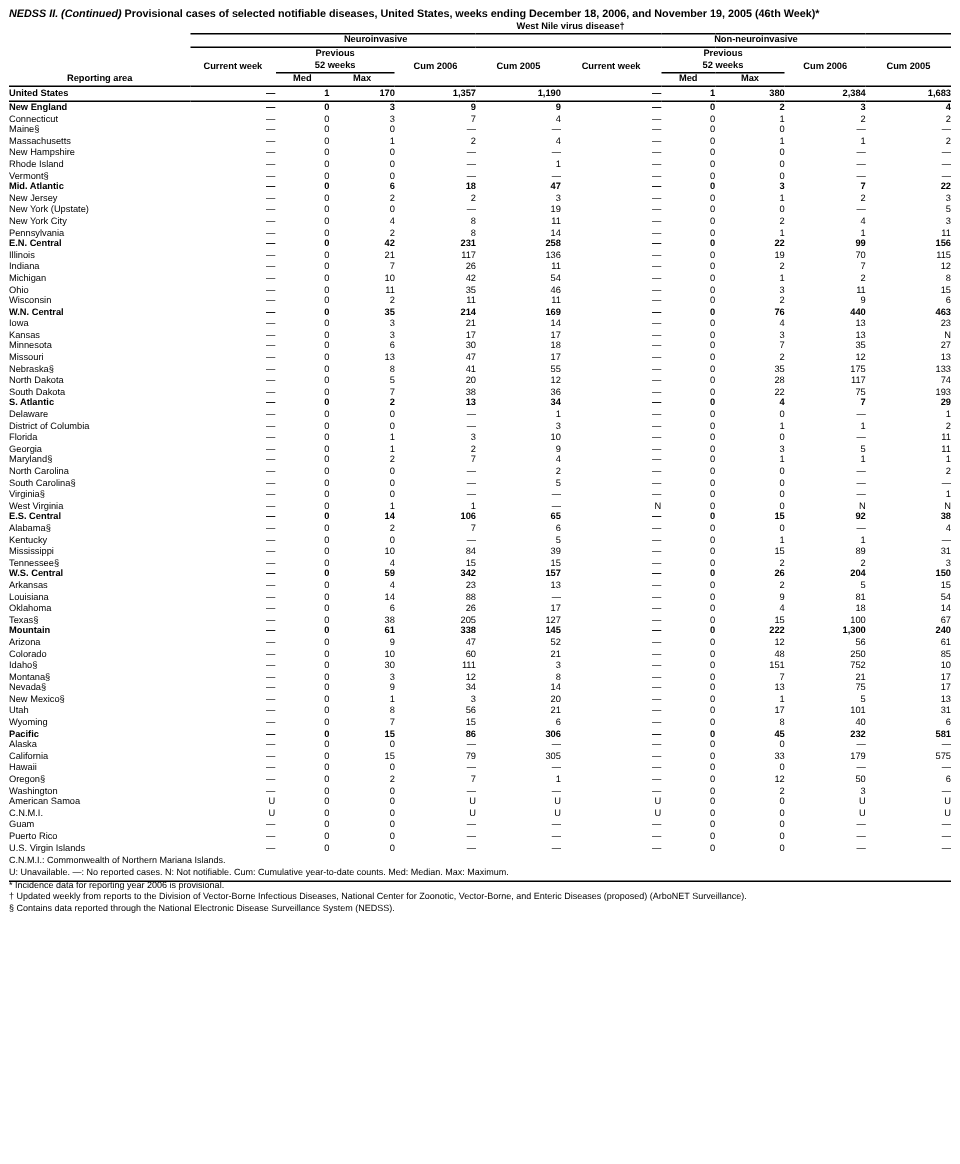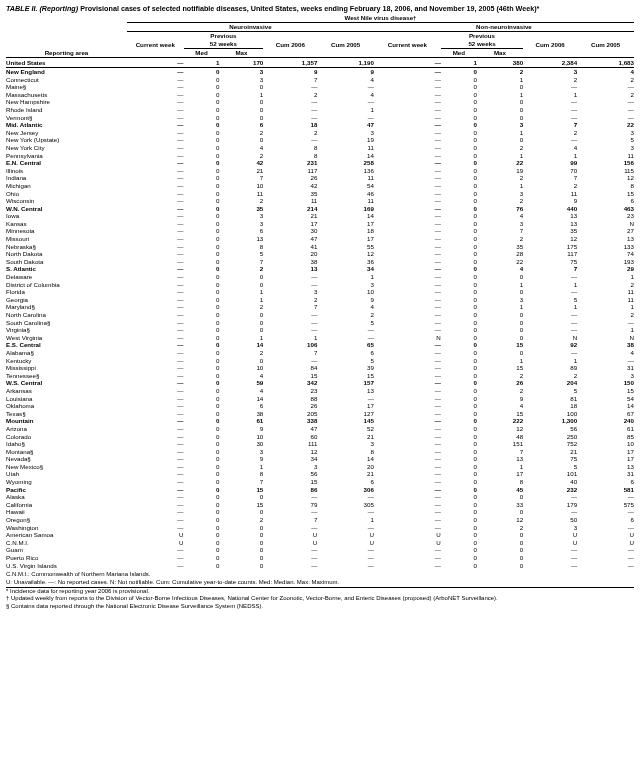--- a/index.html
+++ b/index.html
@@ -74,22 +74,22 @@
   .footnotes .fn-line { white-space: normal; }
   .ctr { text-align: center; }
   .spanhdr { text-align: center; font-weight: bold; }
 </style>
 </head>
 <body>
 
 <div class="page">
 
   <div class="title">
-    <span class="ital" style="font-weight:bold;">TABLE II. (Reporting)</span>
-    <span>Provisional cases of selected notifiable diseases, United States, weeks ending February 18, 2006, and November 19, 2005 (46th Week)*</span>
+    <span class="ital" style="font-weight:bold;">NEDSS II. (Continued)</span>
+    <span>Provisional cases of selected notifiable diseases, United States, weeks ending December 18, 2006, and November 19, 2005 (46th Week)*</span>
   </div>
 
   <table class="main">
     <colgroup>
       <col style="width:94px">
       <col style="width:44px">
       <col style="width:28px">
       <col style="width:34px">
       <col style="width:42px">
       <col style="width:44px">

